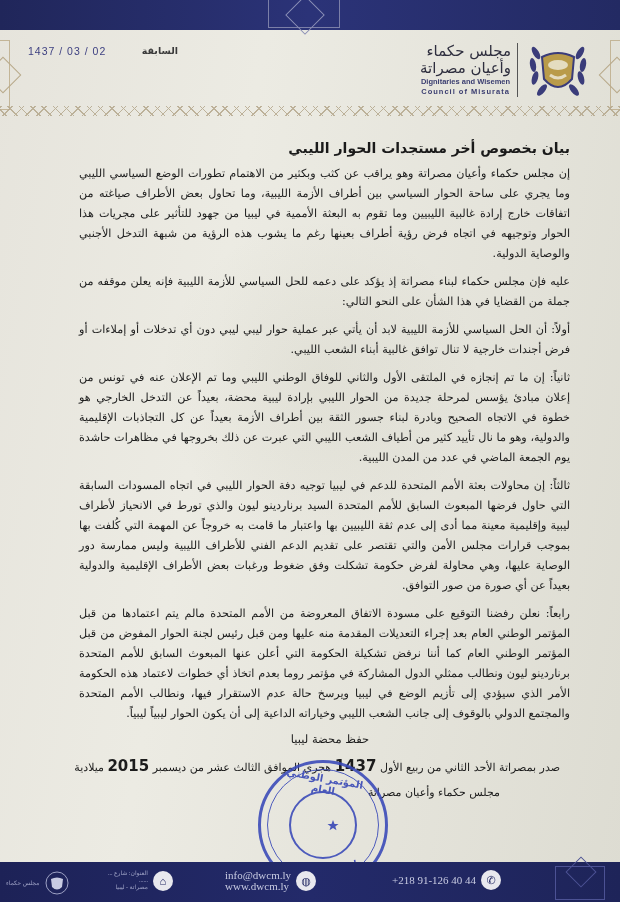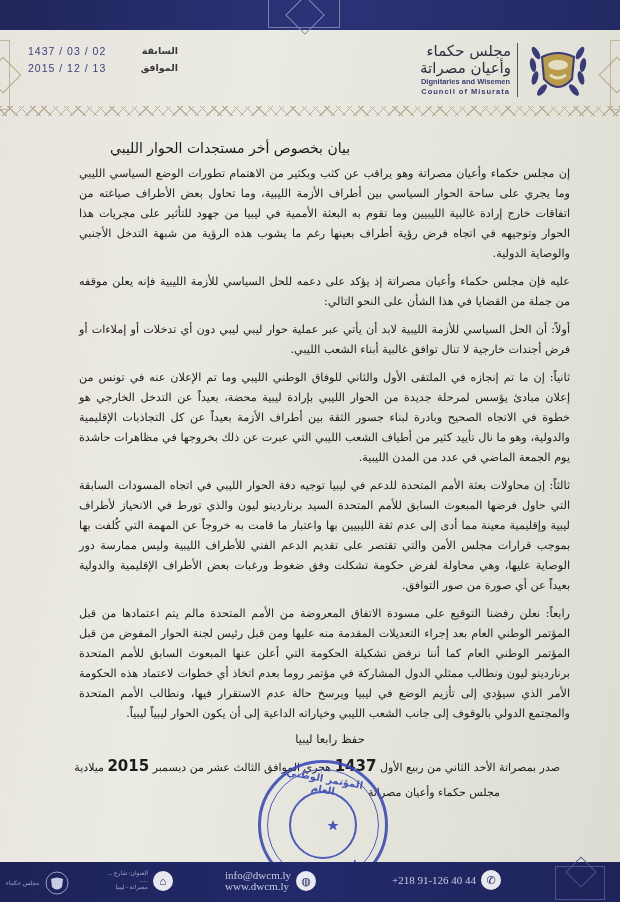--- a/index.html
+++ b/index.html
@@ -75,21 +75,21 @@
         repeating-linear-gradient(-45deg, transparent 0 4px, #b5a88d 4px 5px, transparent 5px 8px);
       opacity: 0.85;
     }
 
     
     .content {
       position: absolute; left: 50px; top: 140px; width: 520px;
       direction: rtl; text-align: justify; color: #1c1c1c;
     }
     .title {
-      text-align: left; font-family: "DejaVu Sans", sans-serif; font-weight: normal;
+      text-align: right; font-family: "DejaVu Sans", sans-serif; font-weight: bold;
       font-size: 14px; color: #1a1a1a; margin-bottom: 8px; margin-left: 60px;
     }
     .para {
       font-size: 11.2px; line-height: 20px; margin-bottom: 8px; text-align-last: right; margin-left: 29px;
     }
     .closing {
       text-align: center; font-size: 11.5px; margin-top: 6px; margin-bottom: 10px; margin-left: 40px;
     }
     .issued {
       font-size: 11px; line-height: 20px; text-align: right; padding-right: 10px;
@@ -171,24 +171,20 @@
   <div class="side-frame left"></div>
   <div class="side-orn left"></div>
   <div class="side-frame right"></div>
   <div class="side-orn right"></div>
 
   <div class="header">
     <div class="meta">
       <div class="meta-row">
         <span class="meta-value">1437 / 03 / 02</span>
         <span class="meta-label">السابقة</span>
-      </div>
-      <div class="meta-row">
-        <span class="meta-value">2015 / 12 / 13</span>
-        <span class="meta-label">الموافق</span>
       </div>
     </div>
 
     <div class="logo-block">
       <div class="org-names">
         <div class="org-ar">مجلس حكماء</div>
         <div class="org-ar">وأعيان مصراتة</div>
         <div class="org-en">Dignitaries and Wisemen</div>
         <div class="org-en second">Council of Misurata</div>
       </div>
@@ -212,26 +208,26 @@
     </div>
   </div>
 
   <div class="chain"></div>
 
   <div class="watermark"></div>
 
   <div class="content">
     <div class="title">بيان بخصوص أخر مستجدات الحوار الليبي</div>
     <p class="para">إن مجلس حكماء وأعيان مصراتة وهو يراقب عن كثب وبكثير من الاهتمام تطورات الوضع السياسي الليبي وما يجري على ساحة الحوار السياسي بين أطراف الأزمة الليبية، وما تحاول بعض الأطراف صياغته من اتفاقات خارج إرادة غالبية الليبيين وما تقوم به البعثة الأممية في ليبيا من جهود للتأثير على مجريات هذا الحوار وتوجيهه في اتجاه فرض رؤية أطراف بعينها رغم ما يشوب هذه الرؤية من شبهة التدخل الأجنبي والوصاية الدولية.</p>
-    <p class="para">عليه فإن مجلس حكماء وأعيان مصراتة إذ يؤكد على دعمه للحل السياسي للأزمة الليبية فإنه يعلن موقفه من جملة من القضايا في هذا الشأن على النحو التالي:</p>
+    <p class="para">عليه فإن مجلس حكماء لبناء مصراتة إذ يؤكد على دعمه للحل السياسي للأزمة الليبية فإنه يعلن موقفه من جملة من القضايا في هذا الشأن على النحو التالي:</p>
     <p class="para">أولاً: أن الحل السياسي للأزمة الليبية لابد أن يأتي عبر عملية حوار ليبي ليبي دون أي تدخلات أو إملاءات أو فرض أجندات خارجية لا تنال توافق غالبية أبناء الشعب الليبي.</p>
     <p class="para">ثانياً: إن ما تم إنجازه في الملتقى الأول والثاني للوفاق الوطني الليبي وما تم الإعلان عنه في تونس من إعلان مبادئ يؤسس لمرحلة جديدة من الحوار الليبي بإرادة ليبية محضة، بعيداً عن التدخل الخارجي هو خطوة في الاتجاه الصحيح وبادرة لبناء جسور الثقة بين أطراف الأزمة بعيداً عن كل التجاذبات الإقليمية والدولية، وهو ما نال تأييد كثير من أطياف الشعب الليبي التي عبرت عن ذلك بخروجها في مظاهرات حاشدة يوم الجمعة الماضي في عدد من المدن الليبية.</p>
     <p class="para">ثالثاً: إن محاولات بعثة الأمم المتحدة للدعم في ليبيا توجيه دفة الحوار الليبي في اتجاه المسودات السابقة التي حاول فرضها المبعوث السابق للأمم المتحدة السيد برناردينو ليون والذي تورط في الانحياز لأطراف ليبية وإقليمية معينة مما أدى إلى عدم ثقة الليبيين بها واعتبار ما قامت به خروجاً عن المهمة التي كُلفت بها بموجب قرارات مجلس الأمن والتي تقتصر على تقديم الدعم الفني للأطراف الليبية وليس ممارسة دور الوصاية عليها، وهي محاولة لفرض حكومة تشكلت وفق ضغوط ورغبات بعض الأطراف الإقليمية والدولية بعيداً عن أي صورة من صور التوافق.</p>
     <p class="para">رابعاً: نعلن رفضنا التوقيع على مسودة الاتفاق المعروضة من الأمم المتحدة مالم يتم اعتمادها من قبل المؤتمر الوطني العام بعد إجراء التعديلات المقدمة منه عليها ومن قبل رئيس لجنة الحوار المفوض من قبل المؤتمر الوطني العام كما أننا نرفض تشكيلة الحكومة التي أعلن عنها المبعوث السابق للأمم المتحدة برناردينو ليون ونطالب ممثلي الدول المشاركة في مؤتمر روما بعدم اتخاذ أي خطوات لاعتماد هذه الحكومة الأمر الذي سيؤدي إلى تأزيم الوضع في ليبيا ويرسخ حالة عدم الاستقرار فيها، ونطالب الأمم المتحدة والمجتمع الدولي بالوقوف إلى جانب الشعب الليبي وخياراته الداعية إلى أن يكون الحوار ليبياً ليبياً.</p>
-    <div class="closing">حفظ رابعا ليبيا</div>
+    <div class="closing">حفظ محضة ليبيا</div>
     <div class="issued">
       <span>صدر بمصراتة الأحد الثاني من ربيع الأول</span>
       <span class="num">1437</span>
       <span>هجري الموافق الثالث عشر من ديسمبر</span>
       <span class="num">2015</span>
       <span>ميلادية</span>
     </div>
     <div class="signature">مجلس حكماء وأعيان مصراتة</div>
   </div>
 

